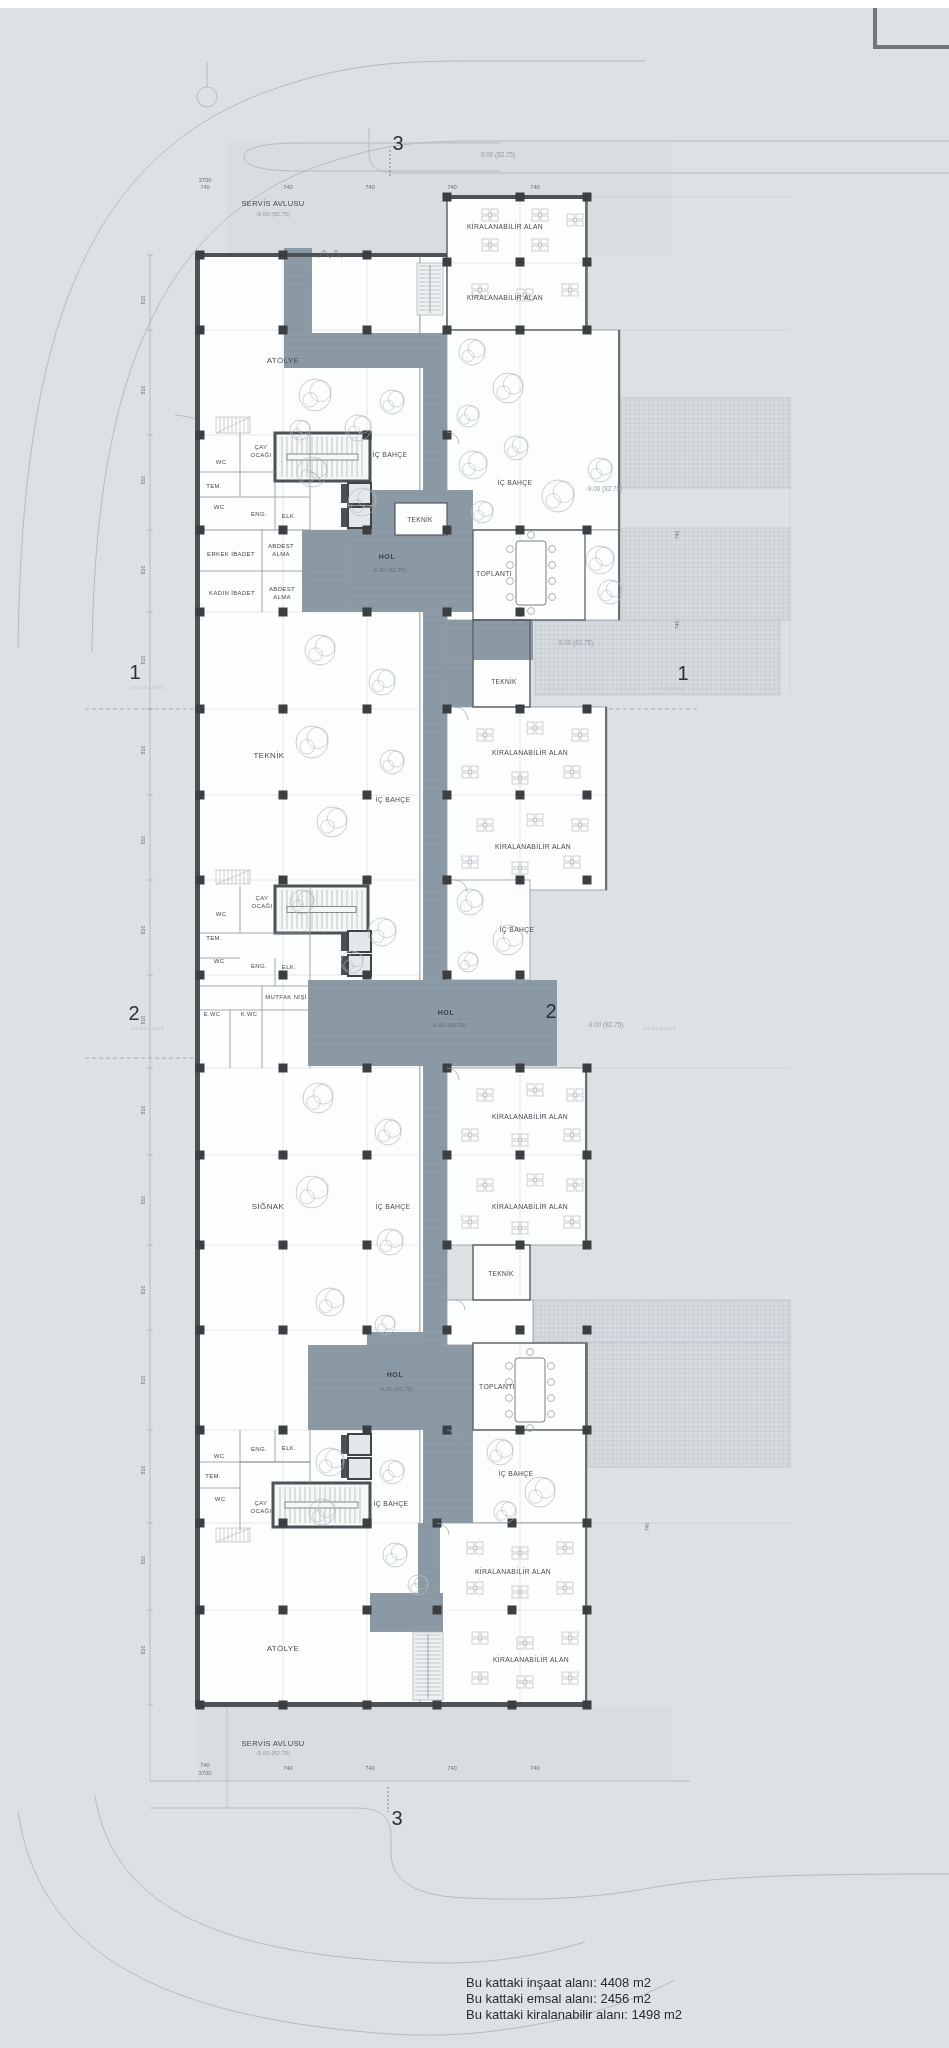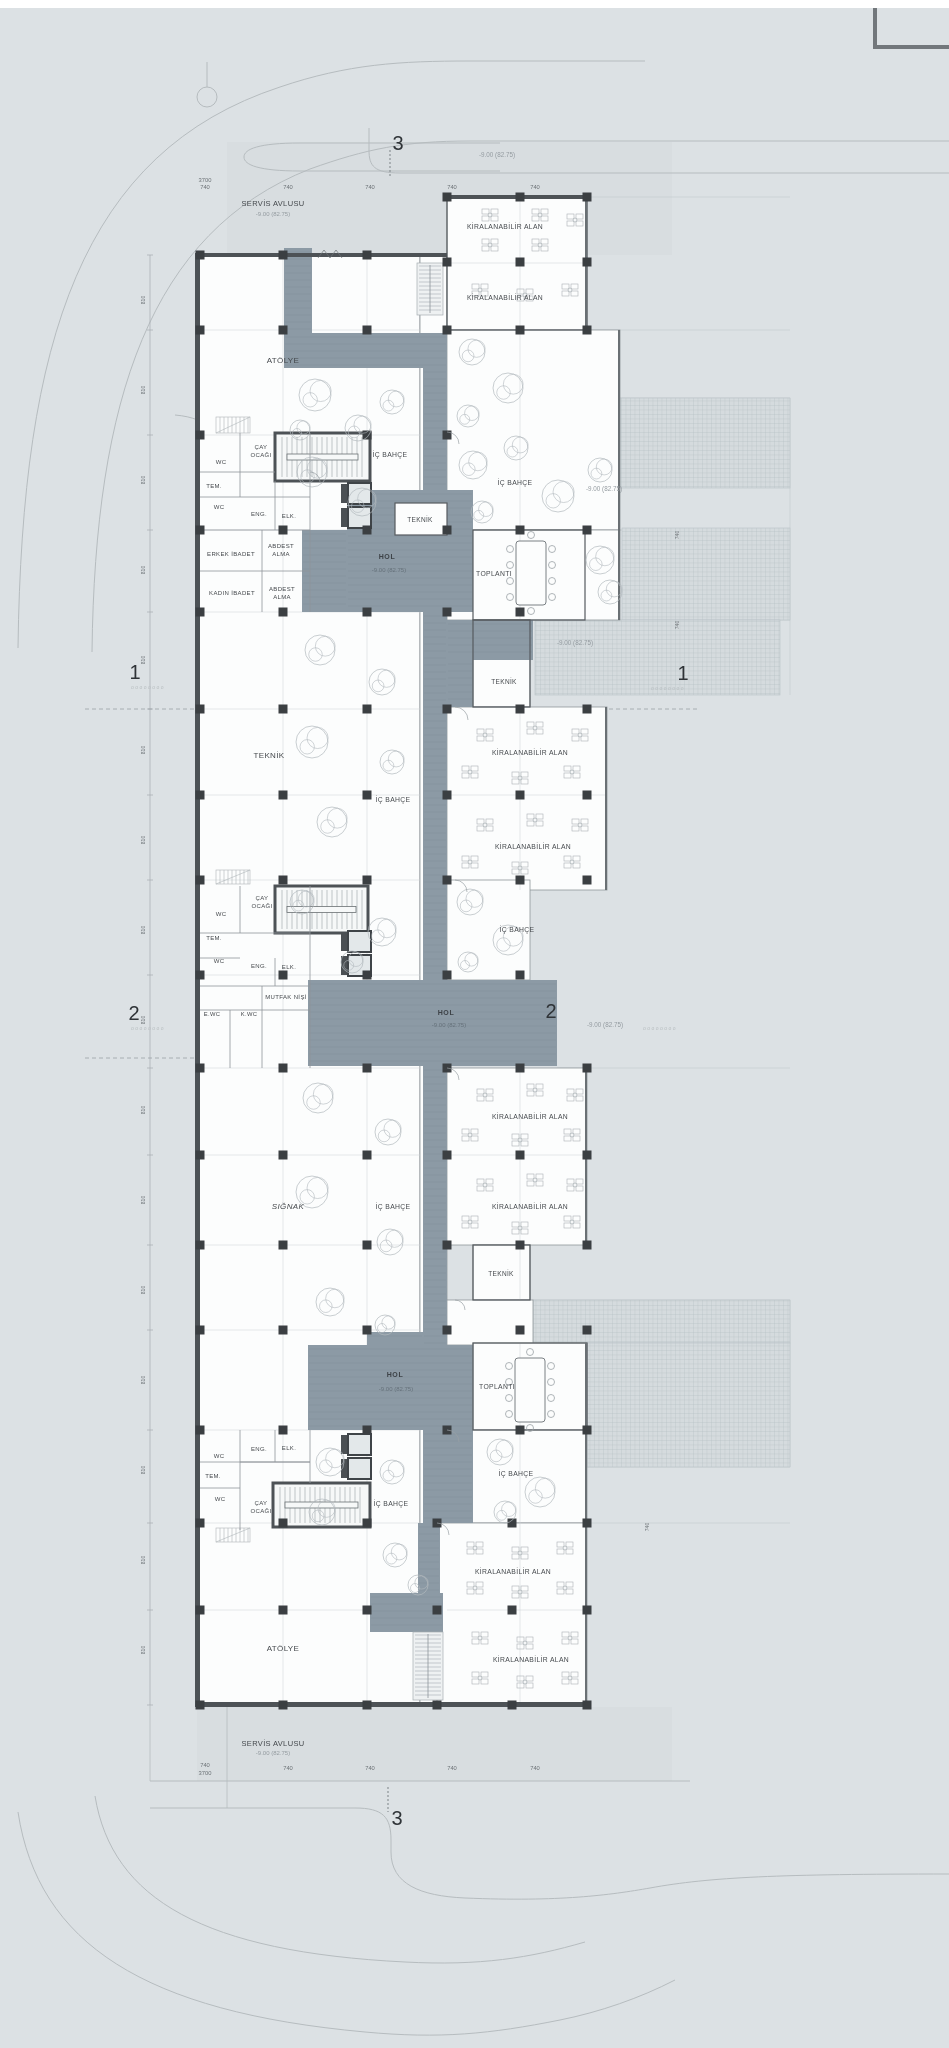--- a/index.html
+++ b/index.html
@@ -1063,21 +1063,21 @@
       <span class="lbl room" style="left: 214px; top: 938px; font-size: 6px;">TEM.</span>
       <span class="lbl room" style="left: 219px; top: 961px; font-size: 6px;">WC</span>
       <span class="lbl room" style="left: 259px; top: 966px; font-size: 6px;">ENG.</span>
       <span class="lbl room" style="left: 289px; top: 967px; font-size: 6px;">ELK.</span>
       <span class="lbl room" style="left: 286px; top: 997px; font-size: 6px;">MUTFAK NİŞİ</span>
       <span class="lbl room" style="left: 212px; top: 1015px; font-size: 5.8px;">E.WC</span>
       <span class="lbl room" style="left: 249px; top: 1015px; font-size: 5.8px;">K.WC</span>
       <span class="lbl hol" style="left: 446px; top: 1012px; font-size: 7px;">HOL</span>
       <span class="lbl holmuted" style="left: 449px; top: 1025px; font-size: 6px;">-9.00 (82.75)</span>
       <span class="lbl muted" style="left: 605px; top: 1025px; font-size: 6.3px;">-9.00 (82.75)</span>
-      <span class="lbl room" style="left: 288px; top: 1207px; font-size: 8px; font-style: italic;">SIĞNAK</span>
+      <span class="lbl room" style="left: 268px; top: 1207px; font-size: 8px;">SIĞNAK</span>
       <span class="lbl room" style="left: 393px; top: 1207px; font-size: 6.8px;">İÇ BAHÇE</span>
       <span class="lbl room" style="left: 530px; top: 1117px; font-size: 6.8px;">KİRALANABİLİR ALAN</span>
       <span class="lbl room" style="left: 530px; top: 1207px; font-size: 6.8px;">KİRALANABİLİR ALAN</span>
       <span class="lbl room" style="left: 501px; top: 1274px; font-size: 6.5px;">TEKNİK</span>
       <span class="lbl hol" style="left: 395px; top: 1374px; font-size: 7px;">HOL</span>
       <span class="lbl holmuted" style="left: 396px; top: 1389px; font-size: 6px;">-9.00 (82.75)</span>
       <span class="lbl room" style="left: 497px; top: 1387px; font-size: 6.8px;">TOPLANTI</span>
       <span class="lbl room" style="left: 516px; top: 1474px; font-size: 6.8px;">İÇ BAHÇE</span>
       <span class="lbl room" style="left: 391px; top: 1504px; font-size: 6.8px;">İÇ BAHÇE</span>
       <span class="lbl room" style="left: 259px; top: 1449px; font-size: 6px;">ENG.</span>
@@ -1121,13 +1121,18 @@
       <span class="lbl dim rot" style="left: 143px; top: 1200px; font-size: 5px;">810</span>
       <span class="lbl dim rot" style="left: 143px; top: 1290px; font-size: 5px;">810</span>
       <span class="lbl dim rot" style="left: 143px; top: 1380px; font-size: 5px;">810</span>
       <span class="lbl dim rot" style="left: 143px; top: 1470px; font-size: 5px;">810</span>
       <span class="lbl dim rot" style="left: 143px; top: 1560px; font-size: 5px;">810</span>
       <span class="lbl dim rot" style="left: 143px; top: 1650px; font-size: 5px;">810</span>
       <span class="lbl dim rot" style="left: 677px; top: 535px; font-size: 5px;">740</span>
       <span class="lbl dim rot" style="left: 677px; top: 625px; font-size: 5px;">740</span>
       <span class="lbl dim rot" style="left: 647px; top: 1527px; font-size: 5px;">740</span>
     </div>
+  <div class="subs">
+    <div>Bu kattaki inşaat alanı: 4408 m2</div>
+    <div>Bu kattaki emsal alanı: 2456 m2</div>
+    <div>Bu kattaki kiralanabilir alanı: 1498 m2</div>
+  </div>
 </div>
 
 </body></html>

